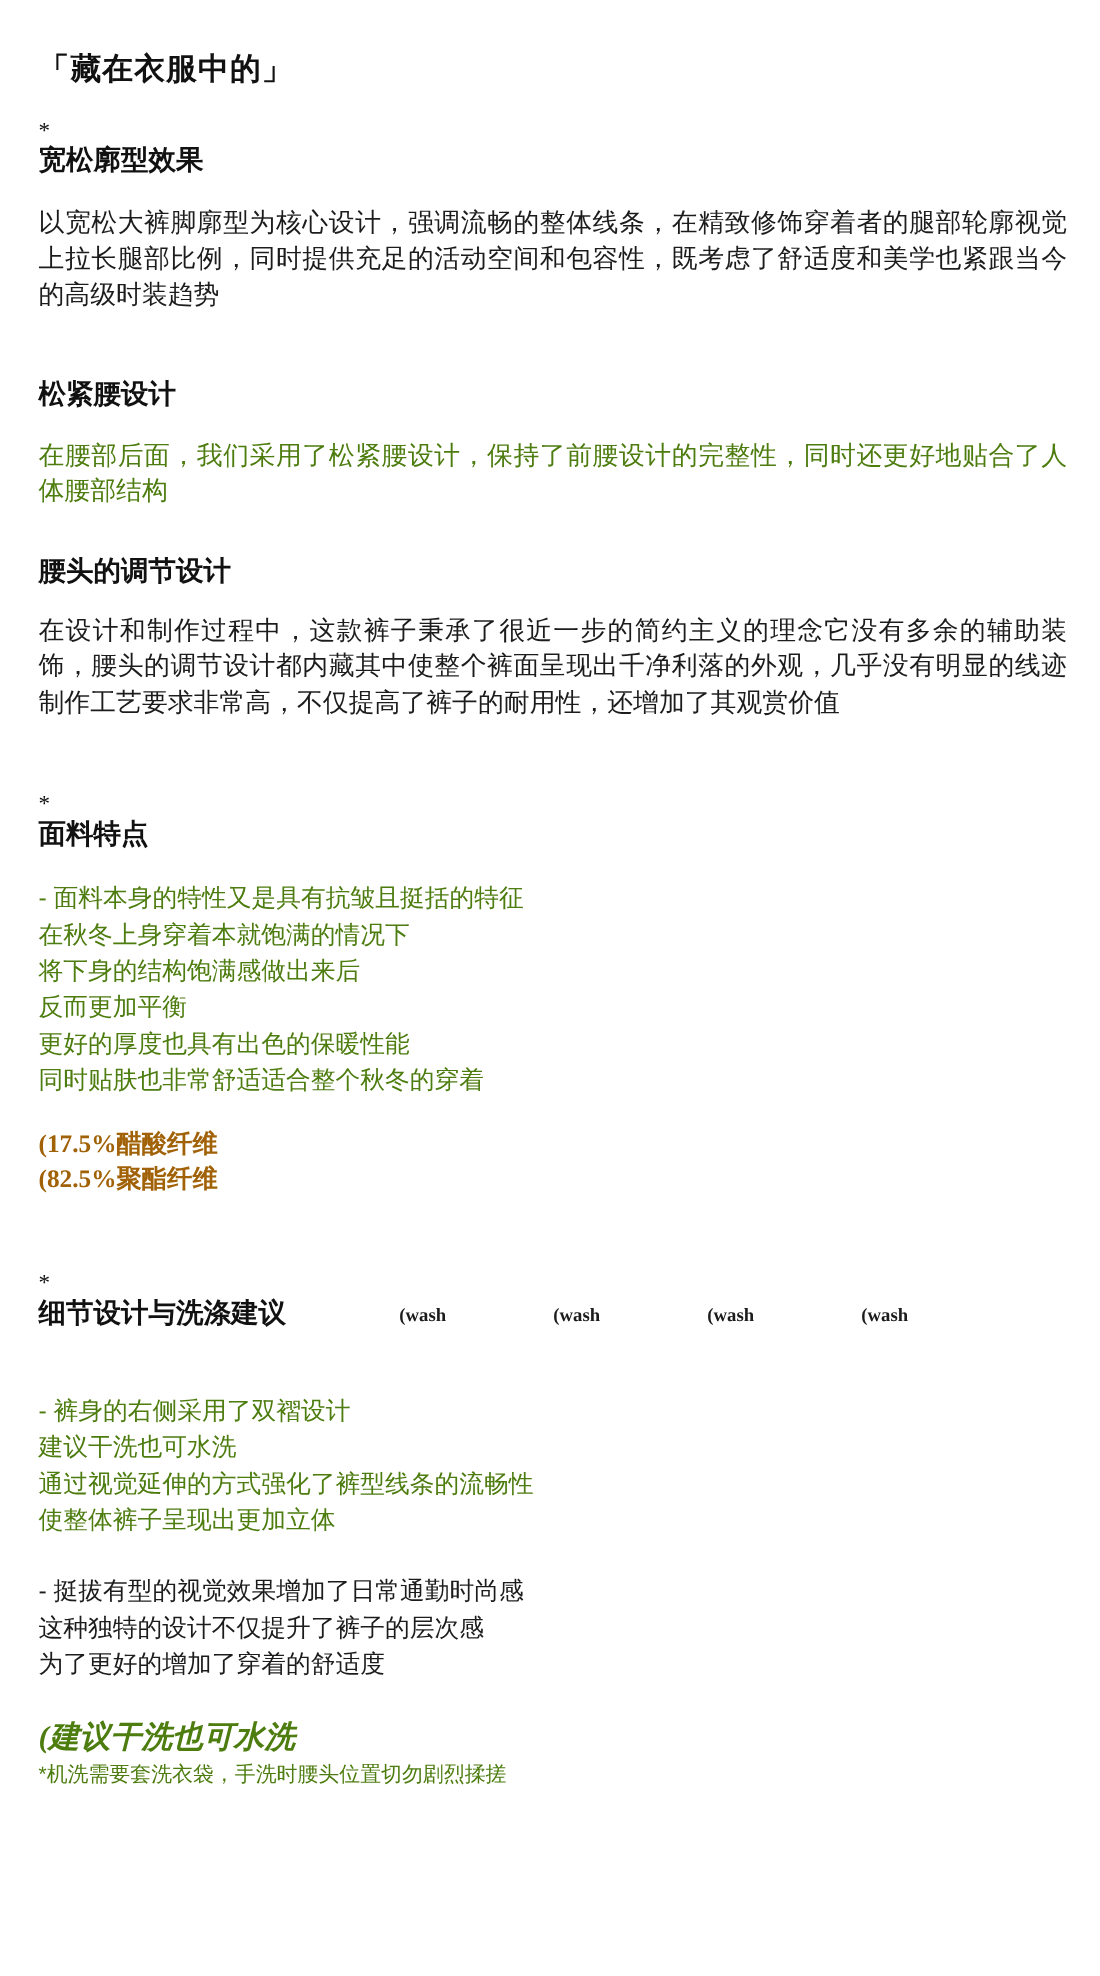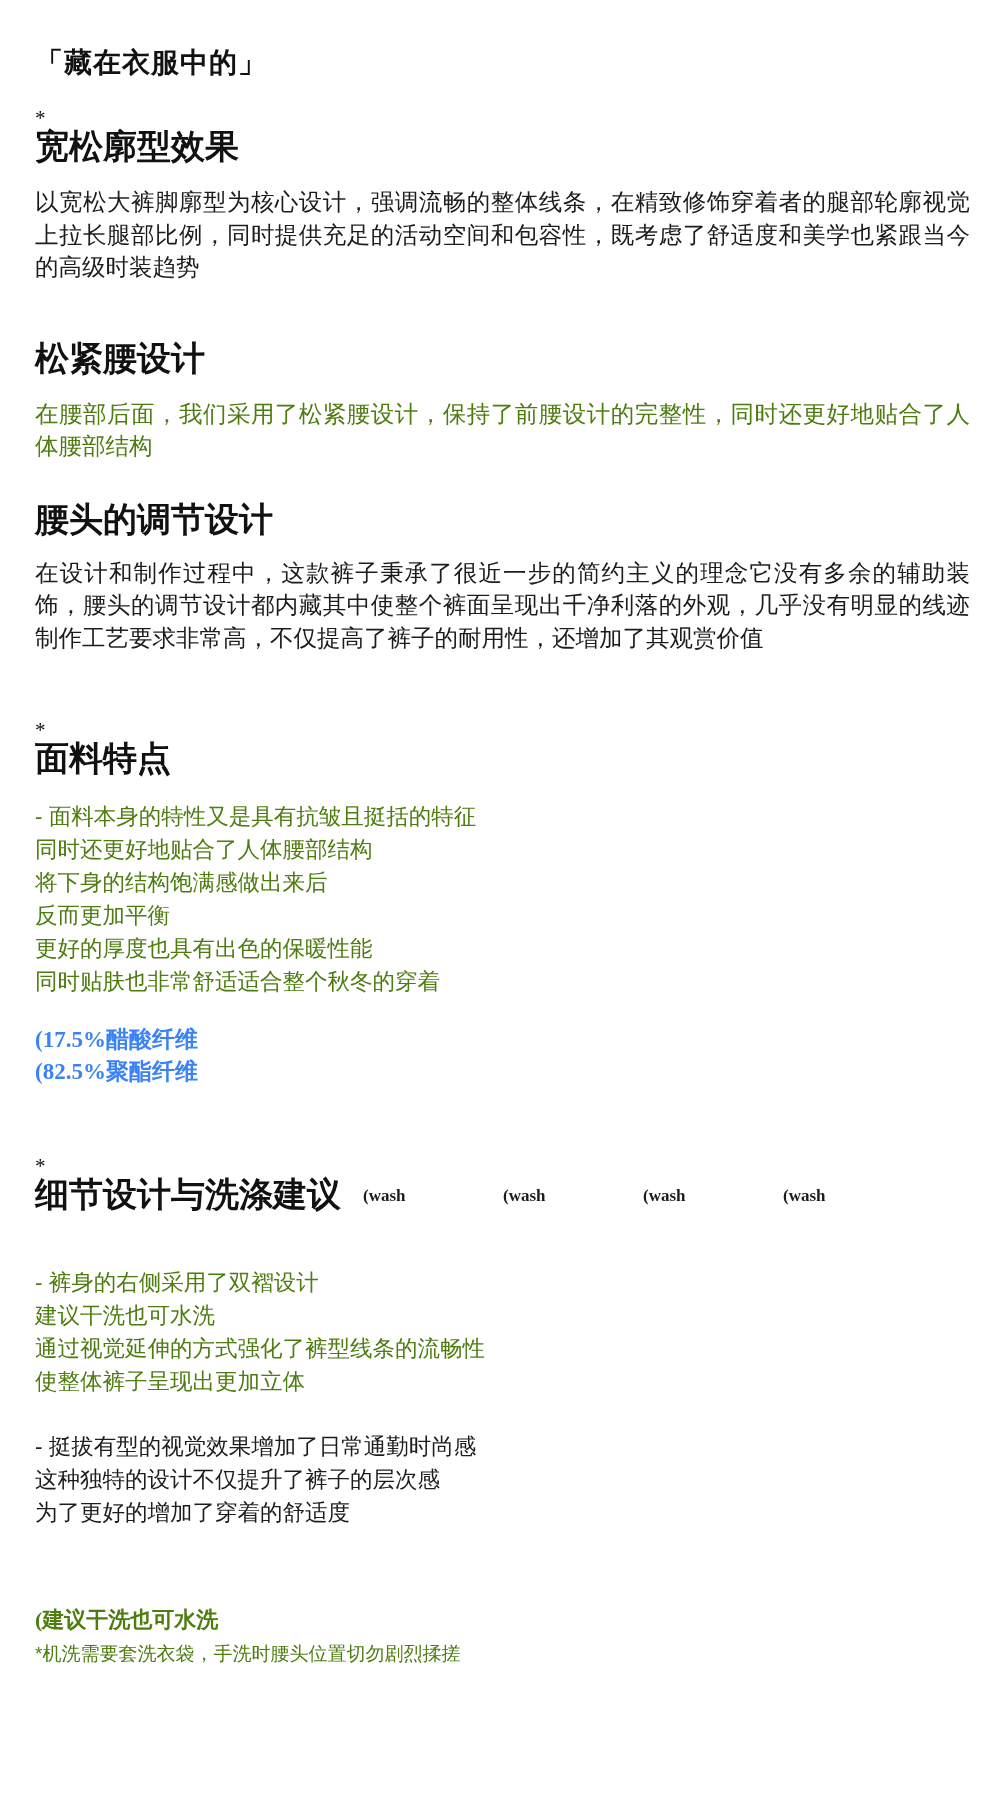--- a/index.html
+++ b/index.html
@@ -29,21 +29,21 @@
     line-height: 24px;
     color: #111111;
   }
   .m1 { margin-top: 24px; }
   .m2 { margin-top: 64px; }
   .m3 { margin-top: 66px; }
 
   .heading {
     font-family: "Liberation Serif", serif;
     font-weight: bold;
-    font-size: 34px;
+    font-size: 25px;
     line-height: 30px;
     margin: 2px 0 0 0;
     color: #111111;
   }
   .h-standalone-1 { margin-top: 60px; }
   .h-standalone-2 { margin-top: 42px; }
 
   .para {
     font-size: 23.5px;
     line-height: 32.5px;
@@ -63,43 +63,44 @@
     line-height: 33px;
     white-space: nowrap;
   }
 
   .fabric-block { margin-top: 26px; }
   .fabric-line {
     font-family: "Liberation Serif", serif;
     font-weight: bold;
     font-size: 23px;
     line-height: 32px;
-    color: #3b82f6;
+    color: #a16207;
   }
 
   .heading-row { position: relative; }
   .wash {
     position: absolute;
     top: 6px;
     font-family: "Liberation Serif", serif;
     font-size: 17px;
     color: #1c1c1c;
     font-weight: bold;
   }
   .wash-1 { left: 328px; }
   .wash-2 { left: 468px; }
   .wash-3 { left: 608px; }
   .wash-4 { left: 748px; }
 
   .care-title {
     font-family: "Liberation Serif", serif;
     font-weight: bold;
-    font-size: 22px;
+    font-size: 28px;
     line-height: 30px;
-    margin-top: 76px;
+    margin-top: 36px;
+    font-style: italic;
   }
   .care-note {
     font-size: 19px;
     line-height: 26px;
     margin-top: 6px;
   }
 </style>
 </head>
 <body>
 
@@ -121,21 +122,21 @@
   <div>
     <h2 class="heading h-standalone-2">腰头的调节设计</h2>
     <p class="para tight">在设计和制作过程中，这款裤子秉承了很近一步的简约主义的理念它没有多余的辅助装饰，腰头的调节设计都内藏其中使整个裤面呈现出千净利落的外观，几乎没有明显的线迹制作工艺要求非常高，不仅提高了裤子的耐用性，还增加了其观赏价值</p>
   </div>
 
   <div>
     <div class="marker m2">*</div>
     <h2 class="heading">面料特点</h2>
     <div class="line-block">
       <div class="line red">- 面料本身的特性又是具有抗皱且挺括的特征</div>
-      <div class="line red">同时还更好地贴合了人体腰部结构</div>
+      <div class="line red">在秋冬上身穿着本就饱满的情况下</div>
       <div class="line red">将下身的结构饱满感做出来后</div>
       <div class="line red">反而更加平衡</div>
       <div class="line red">更好的厚度也具有出色的保暖性能</div>
       <div class="line red">同时贴肤也非常舒适适合整个秋冬的穿着</div>
     </div>
     <div class="fabric-block">
       <div class="fabric-line">(17.5%醋酸纤维</div>
       <div class="fabric-line">(82.5%聚酯纤维</div>
     </div>
   </div>

